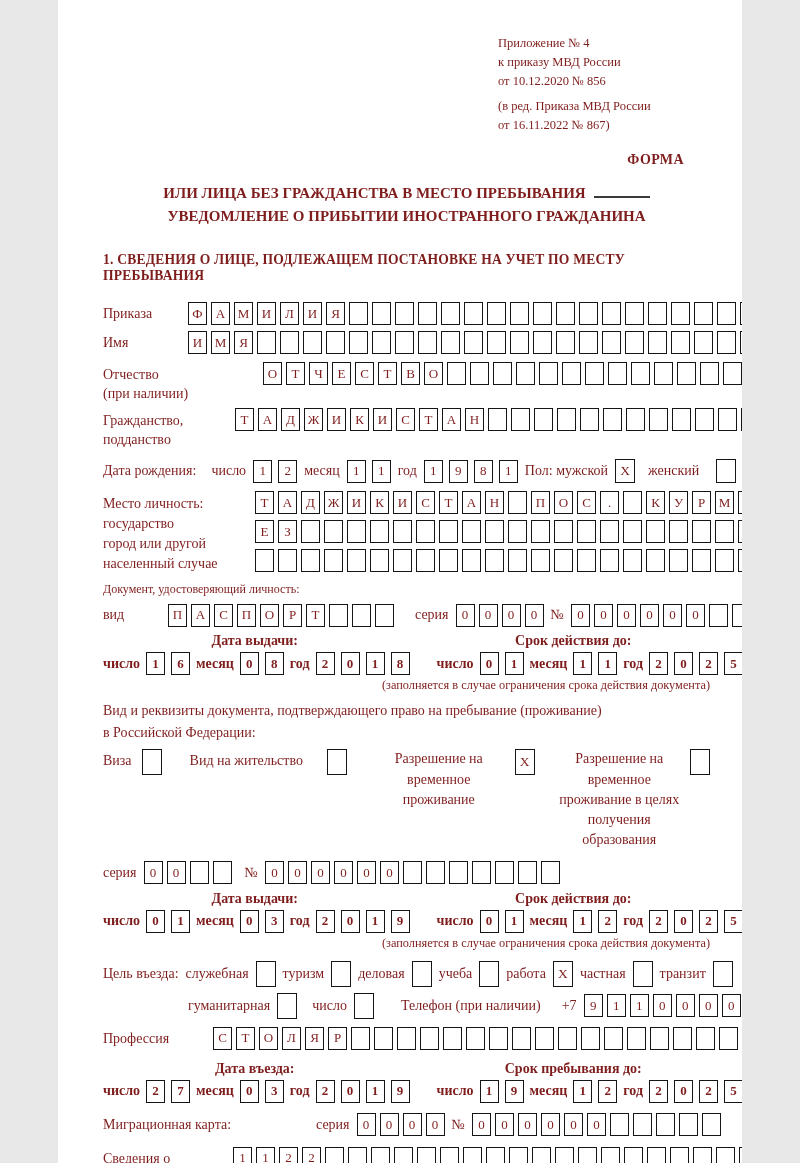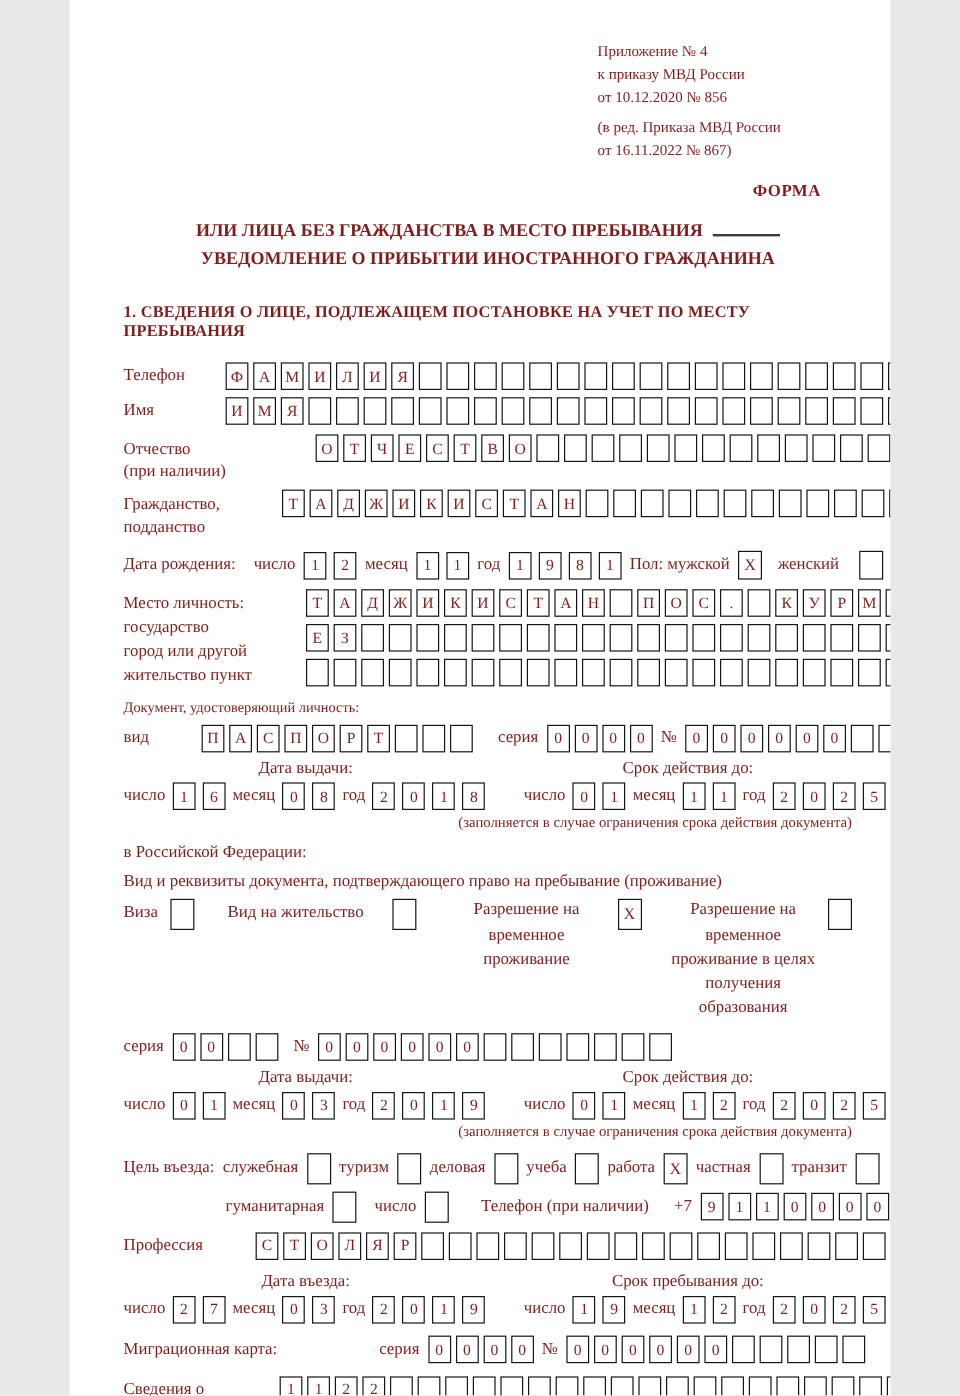--- a/index.html
+++ b/index.html
@@ -26,21 +26,21 @@
     font-size:13px;background:#fff;
   }
   .cb{
     flex:none;width:20px;height:26px;box-sizing:border-box;
     border:1.6px solid #151515;display:inline-flex;align-items:center;justify-content:center;
     font-size:13.5px;background:#fff;
   }
   .cb.small{height:24px;}
   .stack{display:flex;flex-direction:column;gap:6px;}
   .center-bold{text-align:left;font-weight:normal;margin:8px 0 6px 0;font-size:12px;}
-  .dates{display:flex;margin:6px 0 2px 0;}
+  .dates{display:flex;margin:6px 0 2px 0;font-weight:bold;}
   .dcol{width:50%;}
   .dhead{text-align:center;margin-bottom:3px;}
   .dline{display:flex;align-items:center;gap:6px;}
   .dline .cells{gap:6px;}
   .dlab{flex:none;}
   .note{font-size:12.3px;text-align:right;margin:3px 0 10px 0;}
   .opt{display:flex;align-items:flex-start;gap:10px;}
   .opt .optlab{text-align:center;line-height:1.45;}
   .purpose-row{display:flex;align-items:center;gap:7px;margin:10px 0 6px 0;flex-wrap:nowrap;}
 </style>
@@ -64,21 +64,21 @@
   <div class="forma">ФОРМА</div>
 
   <div class="title">
     <div><span>ИЛИ ЛИЦА БЕЗ ГРАЖДАНСТВА В МЕСТО ПРЕБЫВАНИЯ</span><span class="uline"></span></div>
     <div>УВЕДОМЛЕНИЕ О ПРИБЫТИИ ИНОСТРАННОГО ГРАЖДАНИНА</div>
   </div>
 
   <div class="sec">1. СВЕДЕНИЯ О ЛИЦЕ, ПОДЛЕЖАЩЕМ ПОСТАНОВКЕ НА УЧЕТ ПО МЕСТУ ПРЕБЫВАНИЯ</div>
 
   <div class="row">
-    <div class="lab" style="width:85px;">Телефон</div>
+    <div class="lab" style="width:85px;">Приказа</div>
     <div class="cells">
         <span class="cell">Ф</span>
         <span class="cell">А</span>
         <span class="cell">М</span>
         <span class="cell">И</span>
         <span class="cell">Л</span>
         <span class="cell">И</span>
         <span class="cell">Я</span>
         <span class="cell"></span>
         <span class="cell"></span>
@@ -224,21 +224,21 @@
     <span class="cb small">X</span>
     <span class="lab" style="margin-left:6px;">женский</span>
     <span class="cb small" style="margin-left:10px;"></span>
   </div>
 
   <div class="row" style="margin-top:8px;">
     <div class="lab2" style="width:152px;line-height:20px;">
       <div>Место личность:</div>
       <div>государство</div>
       <div>город или другой</div>
-      <div>жительство пункт</div>
+      <div>населенный случае</div>
     </div>
     <div class="stack">
       <div class="cells">
           <span class="cell">Т</span>
           <span class="cell">А</span>
           <span class="cell">Д</span>
           <span class="cell">Ж</span>
           <span class="cell">И</span>
           <span class="cell">К</span>
           <span class="cell">И</span>
@@ -394,22 +394,22 @@
             <span class="cell">2</span>
             <span class="cell">0</span>
             <span class="cell">2</span>
             <span class="cell">5</span>
           </span>
       </div>
     </div>
   </div>
   <div class="note">(заполняется в случае ограничения срока действия документа)</div>
 
+  <div style="margin-bottom:6px;">Вид и реквизиты документа, подтверждающего право на пребывание (проживание)</div>
   <div style="margin-bottom:8px;">в Российской Федерации:</div>
-  <div style="margin-bottom:6px;">Вид и реквизиты документа, подтверждающего право на пребывание (проживание)</div>
 
   <div class="opt" style="margin-bottom:10px;">
     <span class="lab">Виза</span>
     <span class="cb"></span>
     <span class="lab" style="margin-left:18px;">Вид на жительство</span>
     <span class="cb" style="margin-left:14px;"></span>
     <span class="optlab" style="width:182px;margin-left:16px;">Разрешение на временное проживание</span>
     <span class="cb">X</span>
     <span class="optlab" style="width:168px;margin-left:14px;">Разрешение на временное проживание в целях получения образования</span>
     <span class="cb"></span>

